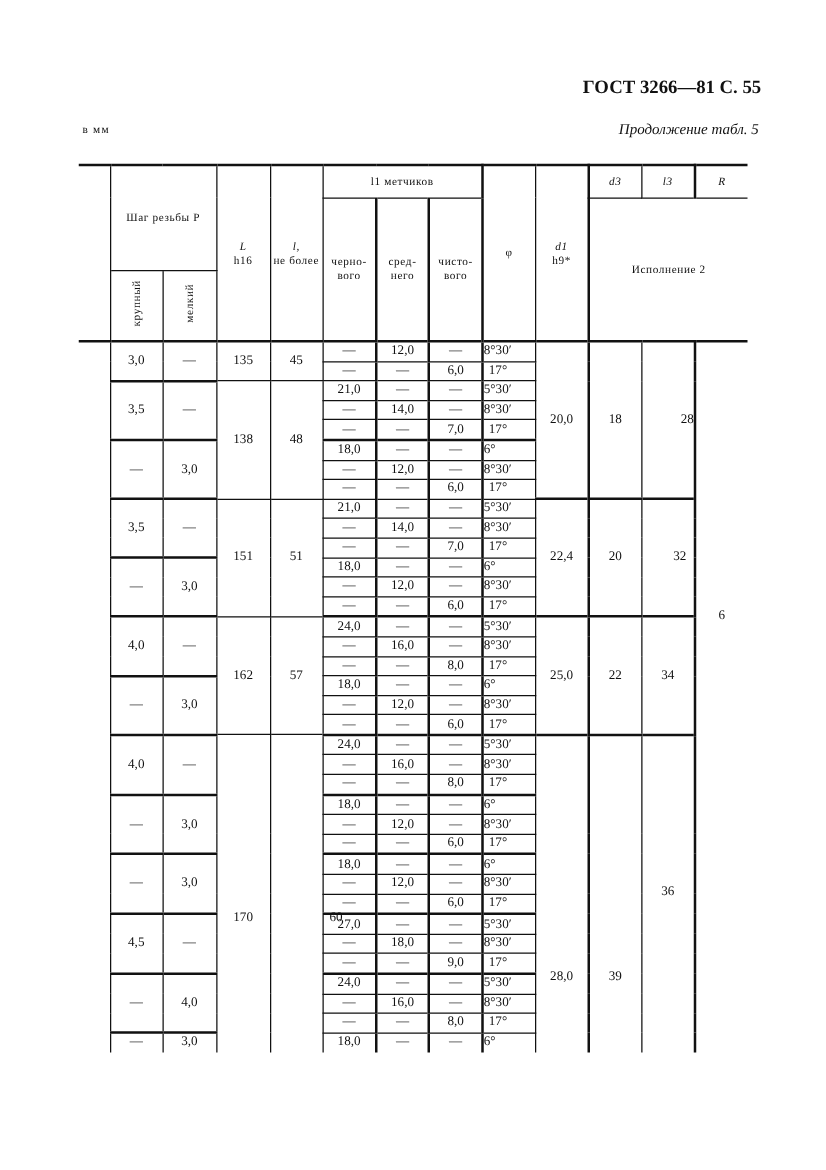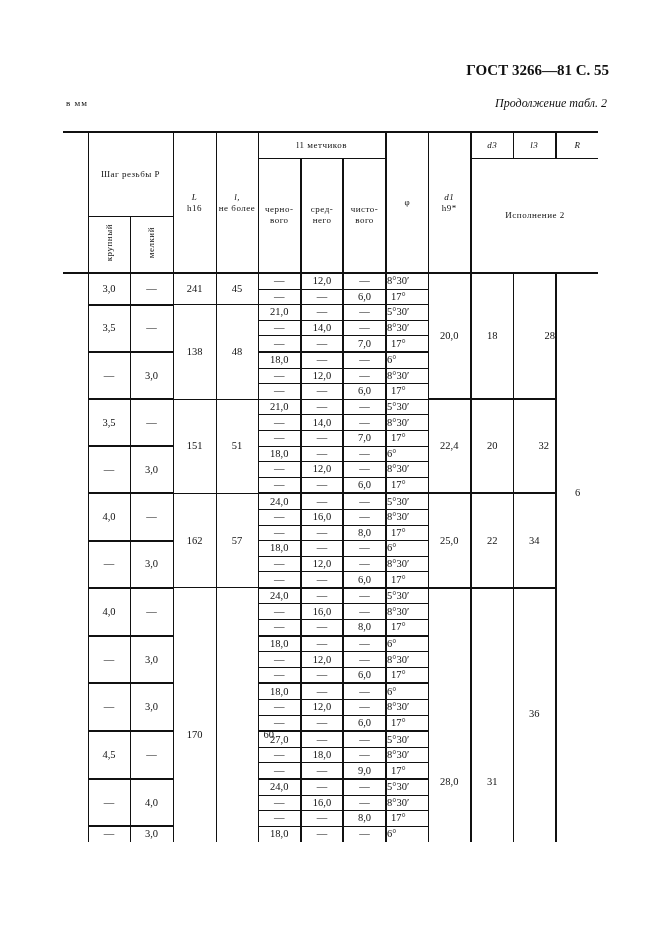--- a/index.html
+++ b/index.html
@@ -15,21 +15,21 @@
   .tr{border-right:2.5px solid #111;}
   .vert{writing-mode:vertical-rl;transform:rotate(180deg);display:inline-block;}
   .ang{text-align:left;padding-left:4px;}
   .ang.i{padding-left:0;}
   .headtop th,.headtop td{border-top:2px solid #111;}
 </style>
 </head>
 <body>
 
 <div class="hdr-title">ГОСТ 3266—81 С. 55</div>
-<div class="hdr-sub">Продолжение табл. 2</div>
+<div class="hdr-sub">Продолжение табл. 5</div>
 <div class="units">в мм</div>
 
 <table>
   <colgroup>
     <col style="width:25px">
       <col style="width:42px">
       <col style="width:43px">
       <col style="width:43px">
       <col style="width:42px">
     <col style="width:43px">
@@ -63,21 +63,21 @@
     <tr style="height:57px;">
       <th><span class="vert">крупный</span></th>
       <th><span class="vert">мелкий</span></th>
     </tr>
   </thead>
   <tbody id="tbody">
       <tr class="dr">
         <td class="c0" rowspan="36" style="border-top: 2.5px solid rgb(17, 17, 17);"></td>
         <td rowspan="2" style="border-top: 2.5px solid rgb(17, 17, 17);">3,0</td>
         <td rowspan="2" style="border-top: 2.5px solid rgb(17, 17, 17);">—</td>
-        <td rowspan="2" style="border-top: 2.5px solid rgb(17, 17, 17);">241</td>
+        <td rowspan="2" style="border-top: 2.5px solid rgb(17, 17, 17);">135</td>
         <td rowspan="2" style="border-top: 2.5px solid rgb(17, 17, 17);">45</td>
         <td class="tr" style="border-top: 2.5px solid rgb(17, 17, 17);">—</td>
         <td class="tr" style="border-top: 2.5px solid rgb(17, 17, 17);">12,0</td>
         <td class="tr" style="border-top: 2.5px solid rgb(17, 17, 17);">—</td>
         <td class="ang i" style="border-top: 2.5px solid rgb(17, 17, 17);">8°30′</td>
         <td class="tr" rowspan="8" style="border-top: 2.5px solid rgb(17, 17, 17);">20,0</td>
         <td rowspan="8" style="border-top: 2.5px solid rgb(17, 17, 17);">18</td>
         <td class="tr" rowspan="8" style="border-top: 2.5px solid rgb(17, 17, 17); text-align: right;">28</td>
         <td rowspan="36" style="border-right: none; border-bottom: none; vertical-align: top; padding-top: 212px; border-top: 2.5px solid rgb(17, 17, 17);">6</td>
       </tr>
@@ -222,21 +222,21 @@
       <tr class="dr">
         <td rowspan="3" style="border-top: 2px solid rgb(17, 17, 17);">4,0</td>
         <td rowspan="3" style="border-top: 2px solid rgb(17, 17, 17);">—</td>
         <td rowspan="19" style="vertical-align: middle; padding-top: 40px; border-bottom: none;">170</td>
         <td rowspan="19" style="vertical-align: middle; padding-top: 40px; border-bottom: none; padding-left: 47px;">60</td>
         <td class="tr" style="border-top: 2.5px solid rgb(17, 17, 17);">24,0</td>
         <td class="tr" style="border-top: 2.5px solid rgb(17, 17, 17);">—</td>
         <td class="tr" style="border-top: 2.5px solid rgb(17, 17, 17);">—</td>
         <td class="ang i" style="border-top: 2.5px solid rgb(17, 17, 17);">5°30′</td>
         <td class="tr" rowspan="16" style="border-bottom: none; vertical-align: top; padding-top: 186px; border-top: 2px solid rgb(17, 17, 17);">28,0</td>
-        <td rowspan="16" style="border-bottom: none; vertical-align: top; padding-top: 186px; border-top: 2px solid rgb(17, 17, 17);">31</td>
+        <td rowspan="16" style="border-bottom: none; vertical-align: top; padding-top: 186px; border-top: 2px solid rgb(17, 17, 17);">39</td>
         <td class="tr" rowspan="16" style="border-bottom: none; vertical-align: top; padding-top: 118px; border-top: 2px solid rgb(17, 17, 17);">36</td>
       </tr>
       <tr class="dr">
         <td class="tr">—</td>
         <td class="tr">16,0</td>
         <td class="tr">—</td>
         <td class="ang i">8°30′</td>
       </tr>
       <tr class="dr">
         <td class="tr">—</td>

